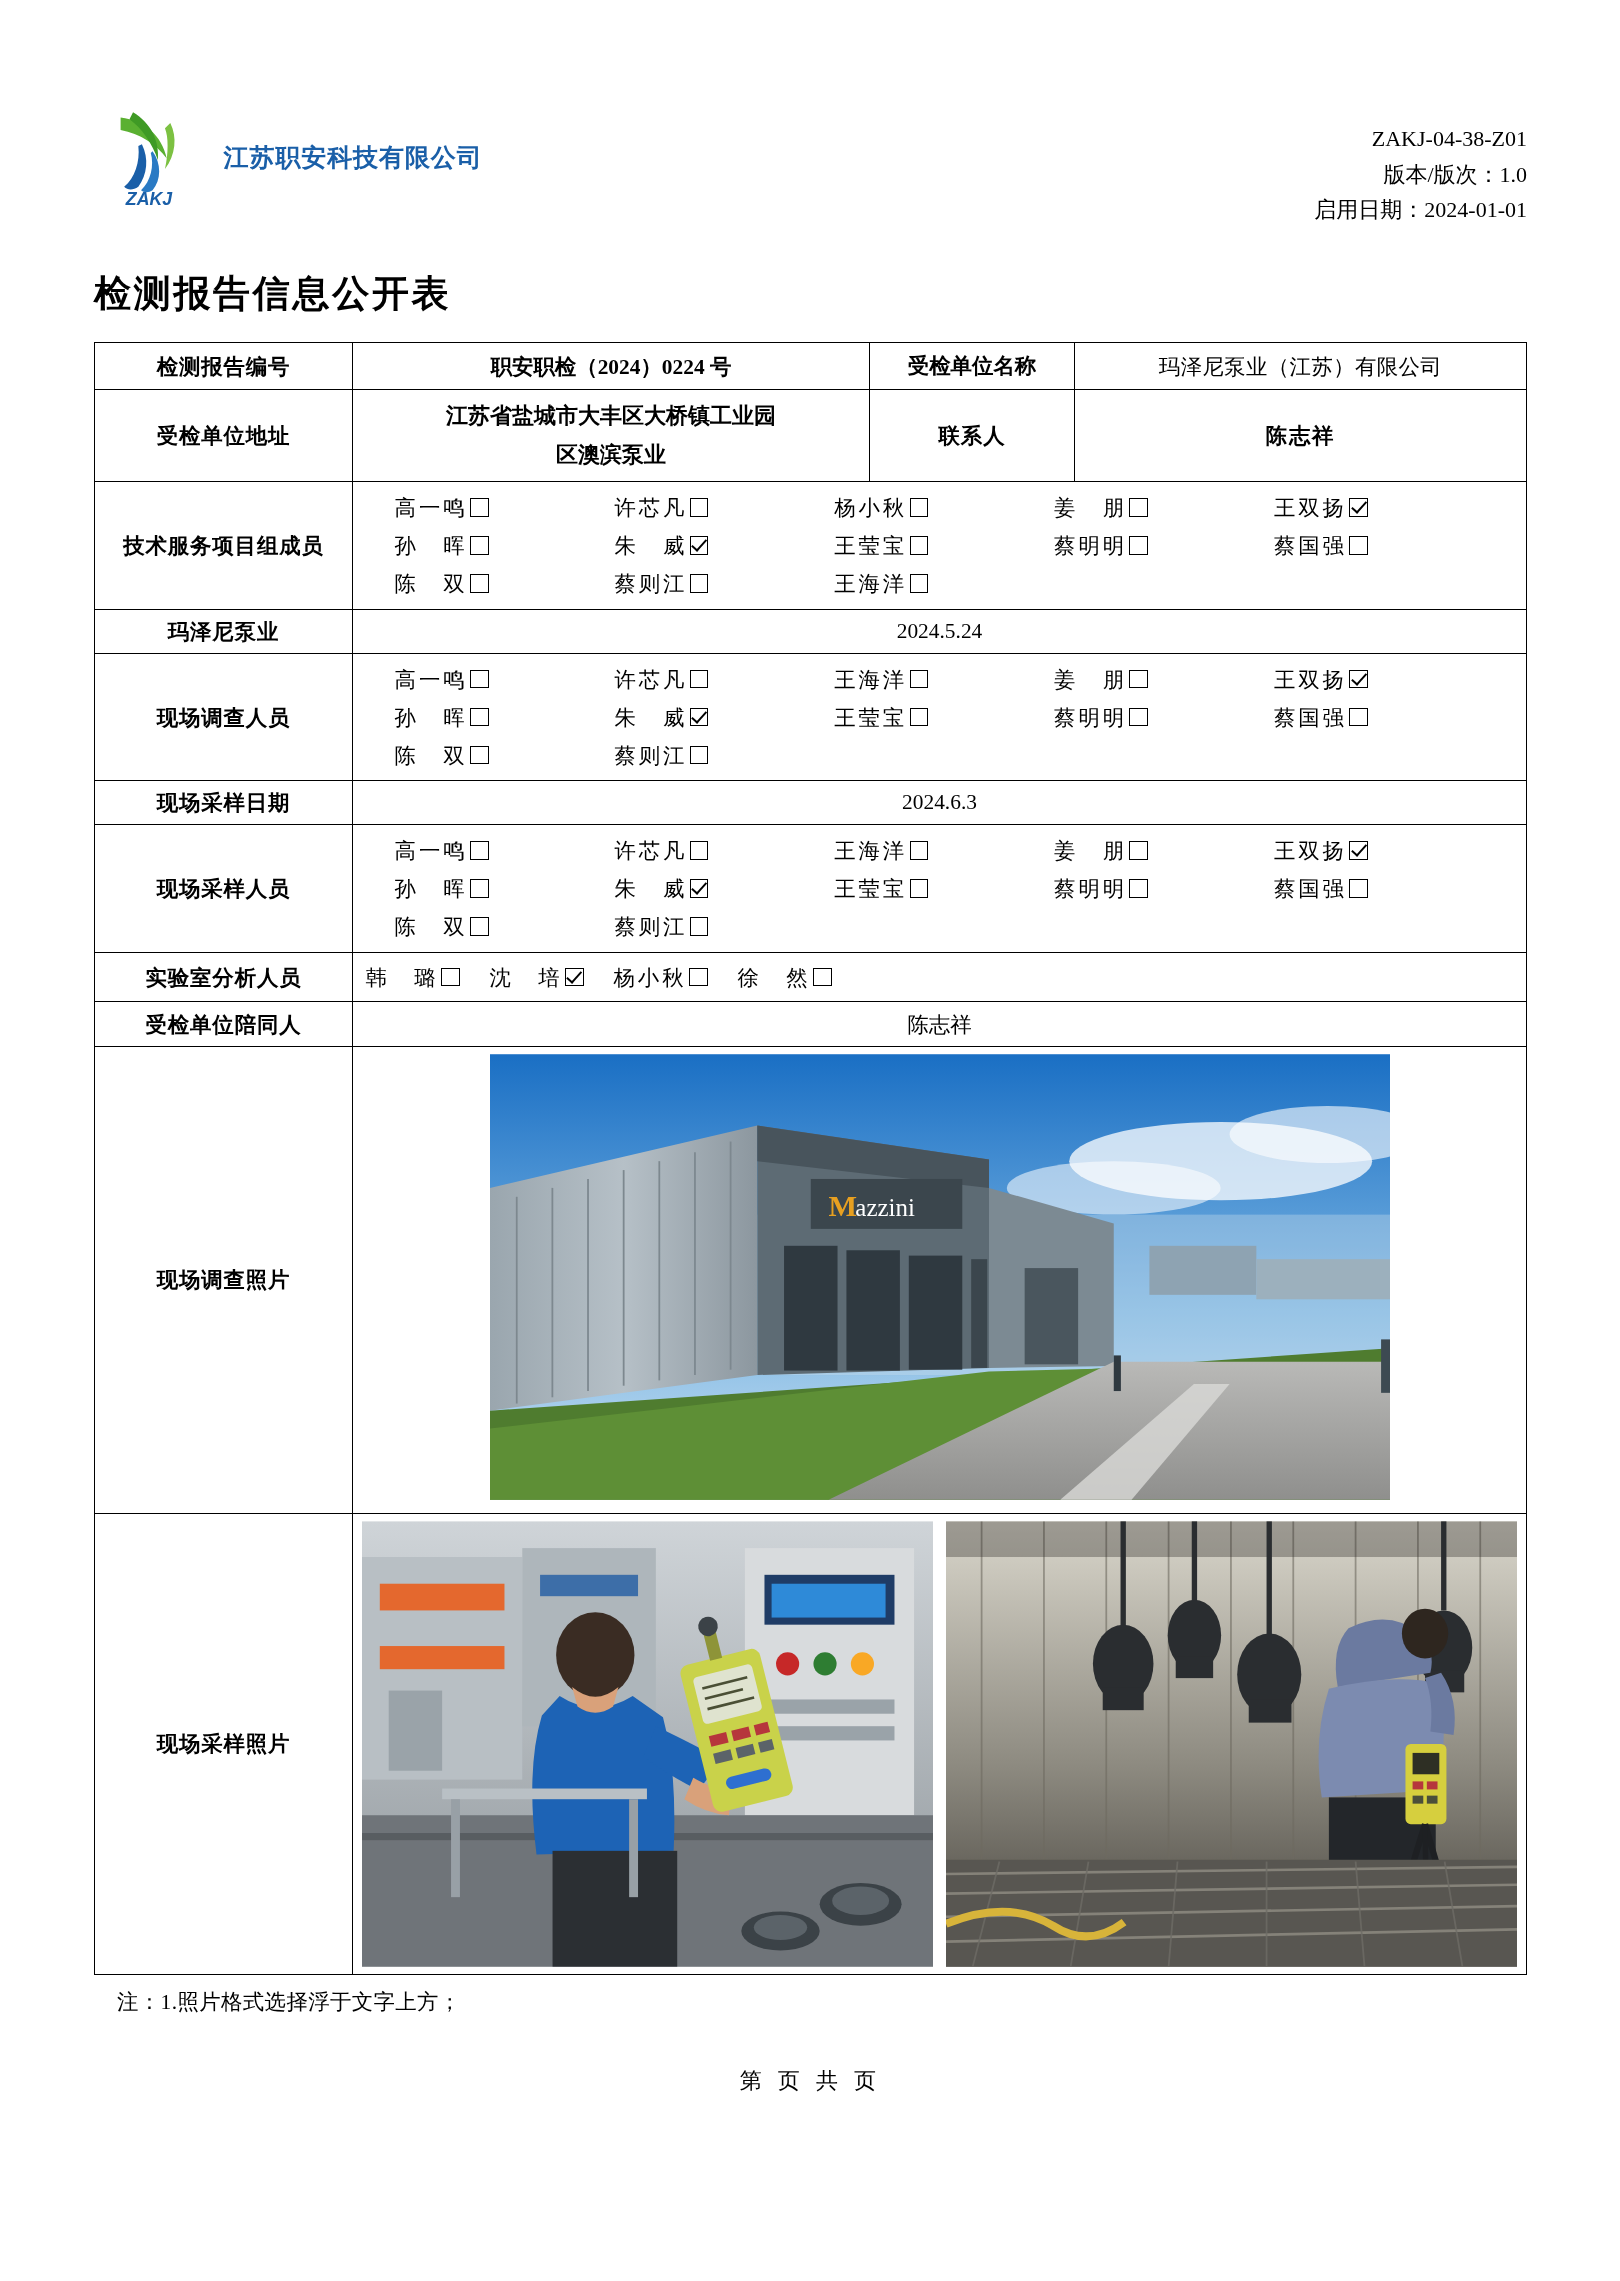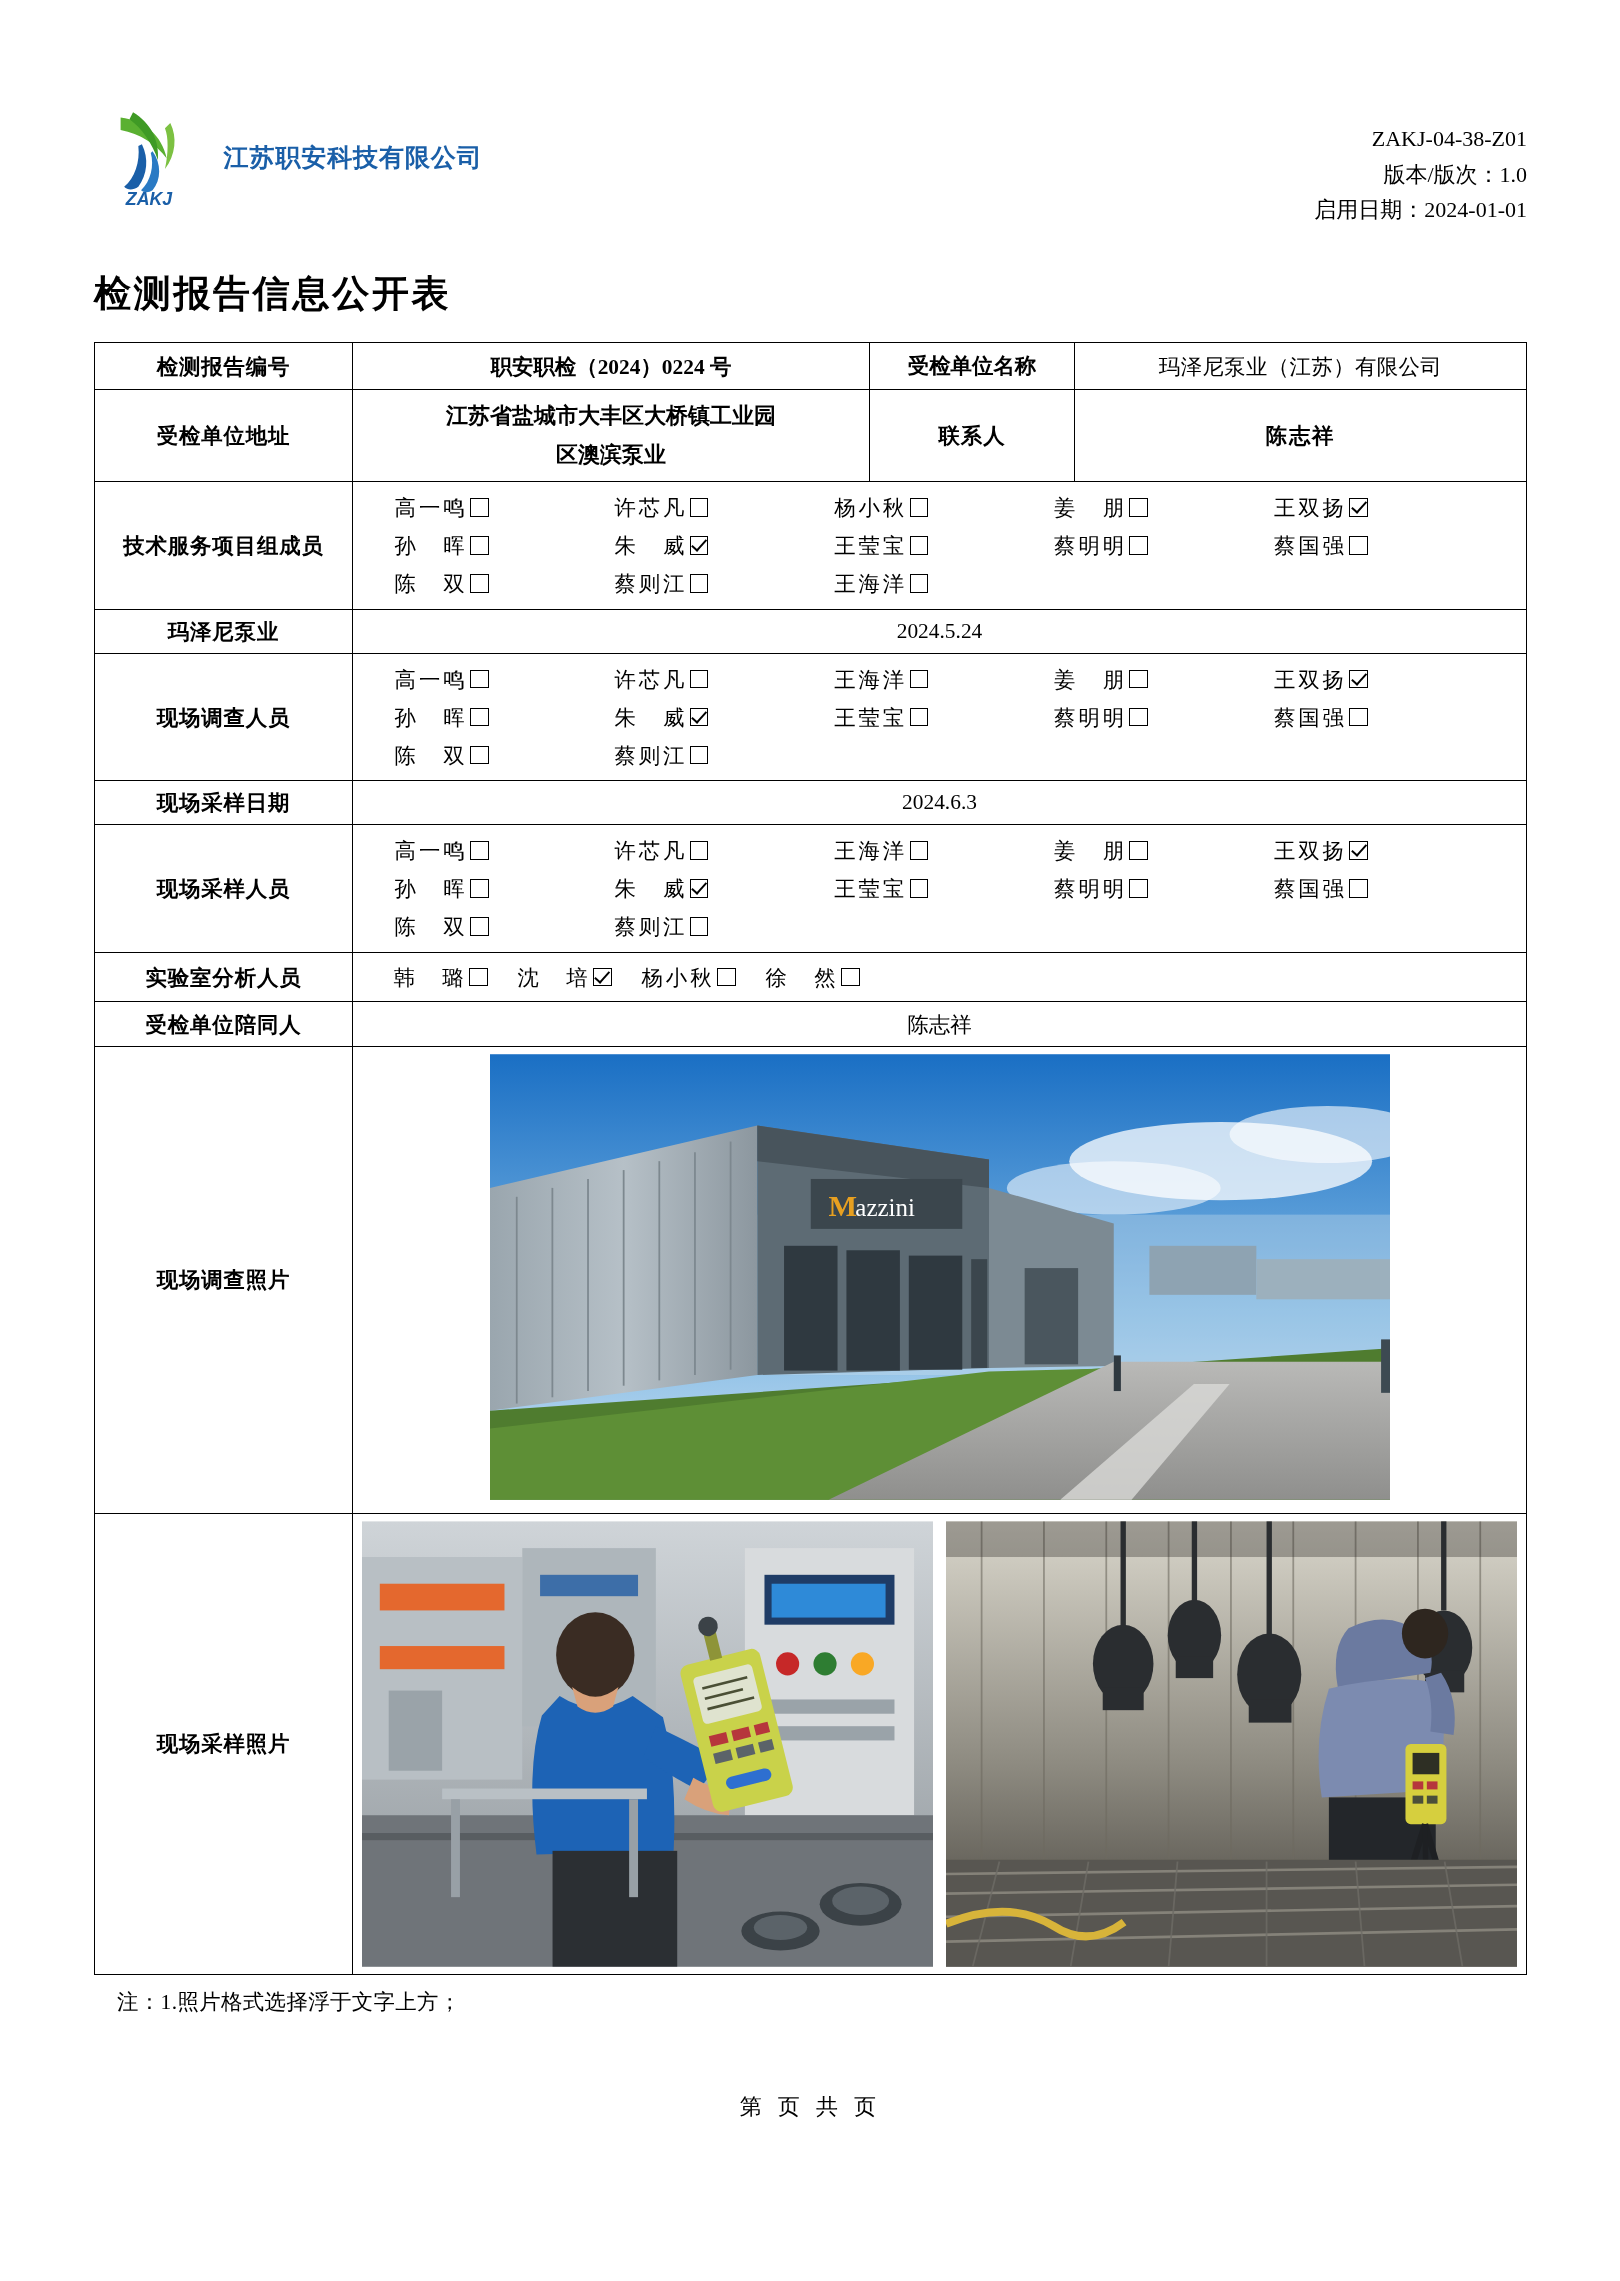--- a/index.html
+++ b/index.html
@@ -161,21 +161,20 @@
   .member-grid .member { box-sizing: border-box; }
   .cols6 .member { width: 16.6%; margin-left: 29px; }
 
   
   .lab-row {
     display: flex;
     align-items: center;
     gap: 30px;
     padding: 2.7px 3.6px;
     font-size: 21.4px;
-    margin-left: 28px;
   }
   .lab-row .member { white-space: nowrap; }
 
   
   td.photo-cell {
     padding: 14.3px 7.1px;
     text-align: center;
   }
   .photo-survey {
     width: 900px;
@@ -198,21 +197,21 @@
 
   
   .note {
     font-size: 21.4px;
     margin: 12.5px 0 0 23px;
     letter-spacing: 0.4px;
   }
   .page-num {
     text-align: center;
     font-size: 22px;
-    margin-top: 76px;
+    margin-top: 50px;
     letter-spacing: 5.3px;
   }
 </style>
 </head>
 <body>
 
 <div class="page">
 
   <div class="header">
     <div class="header-left">

